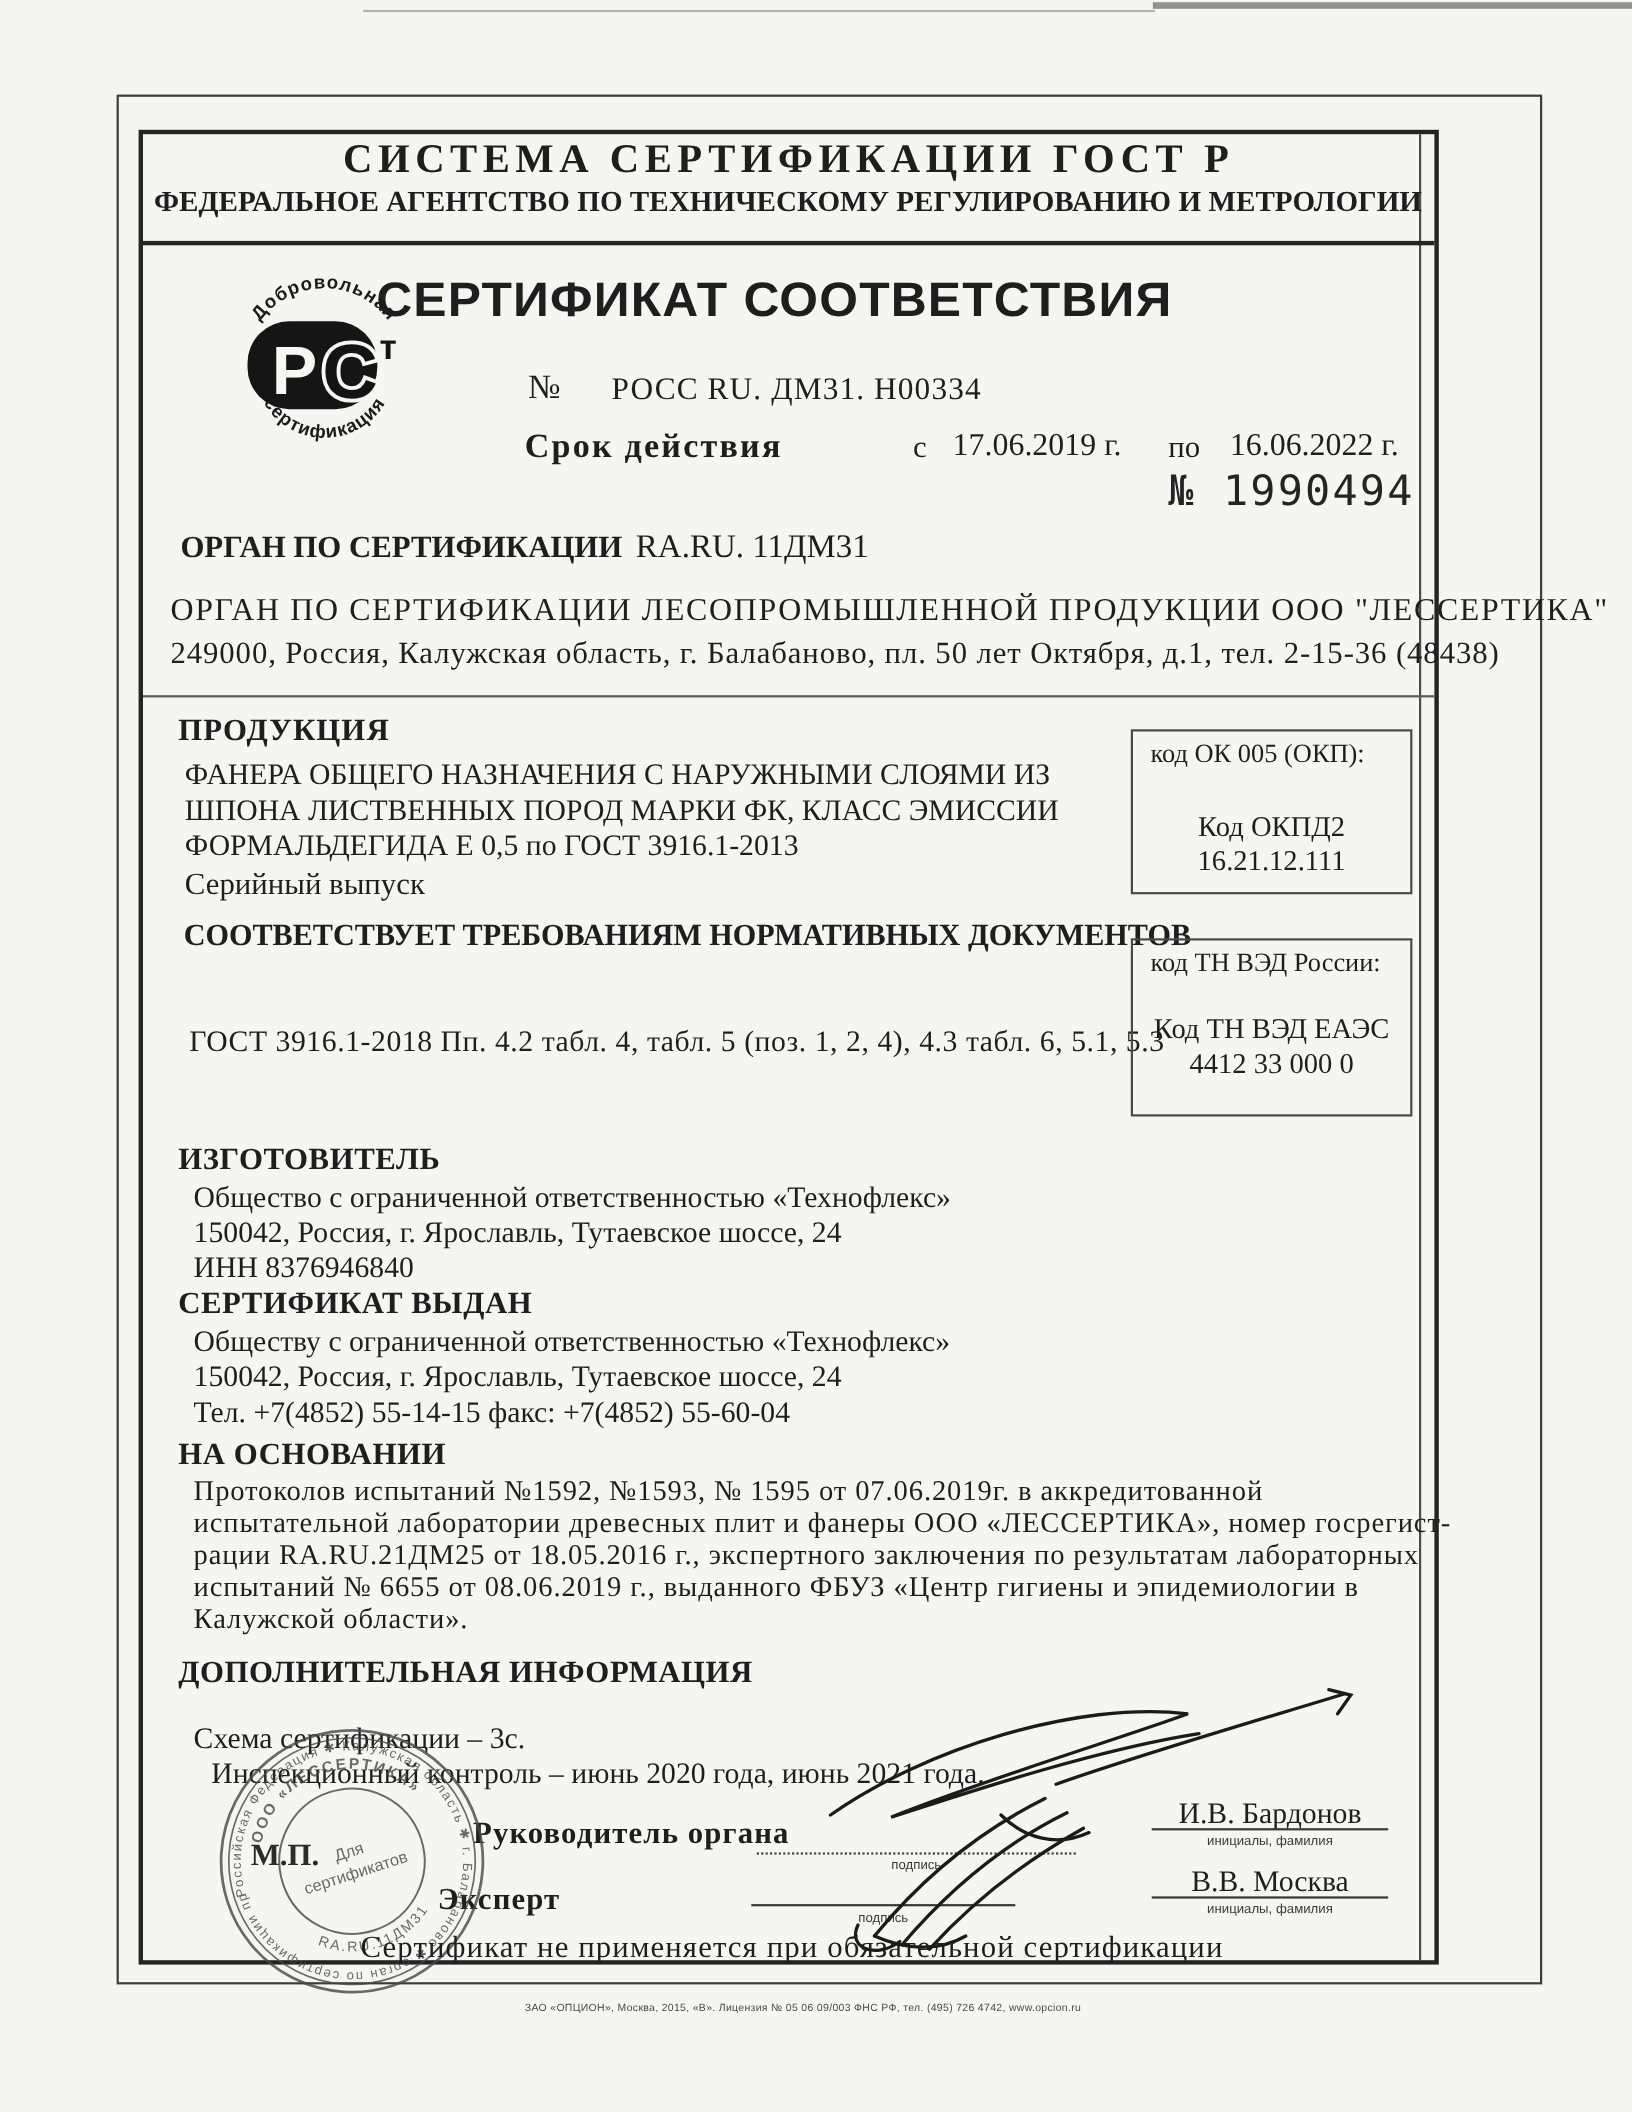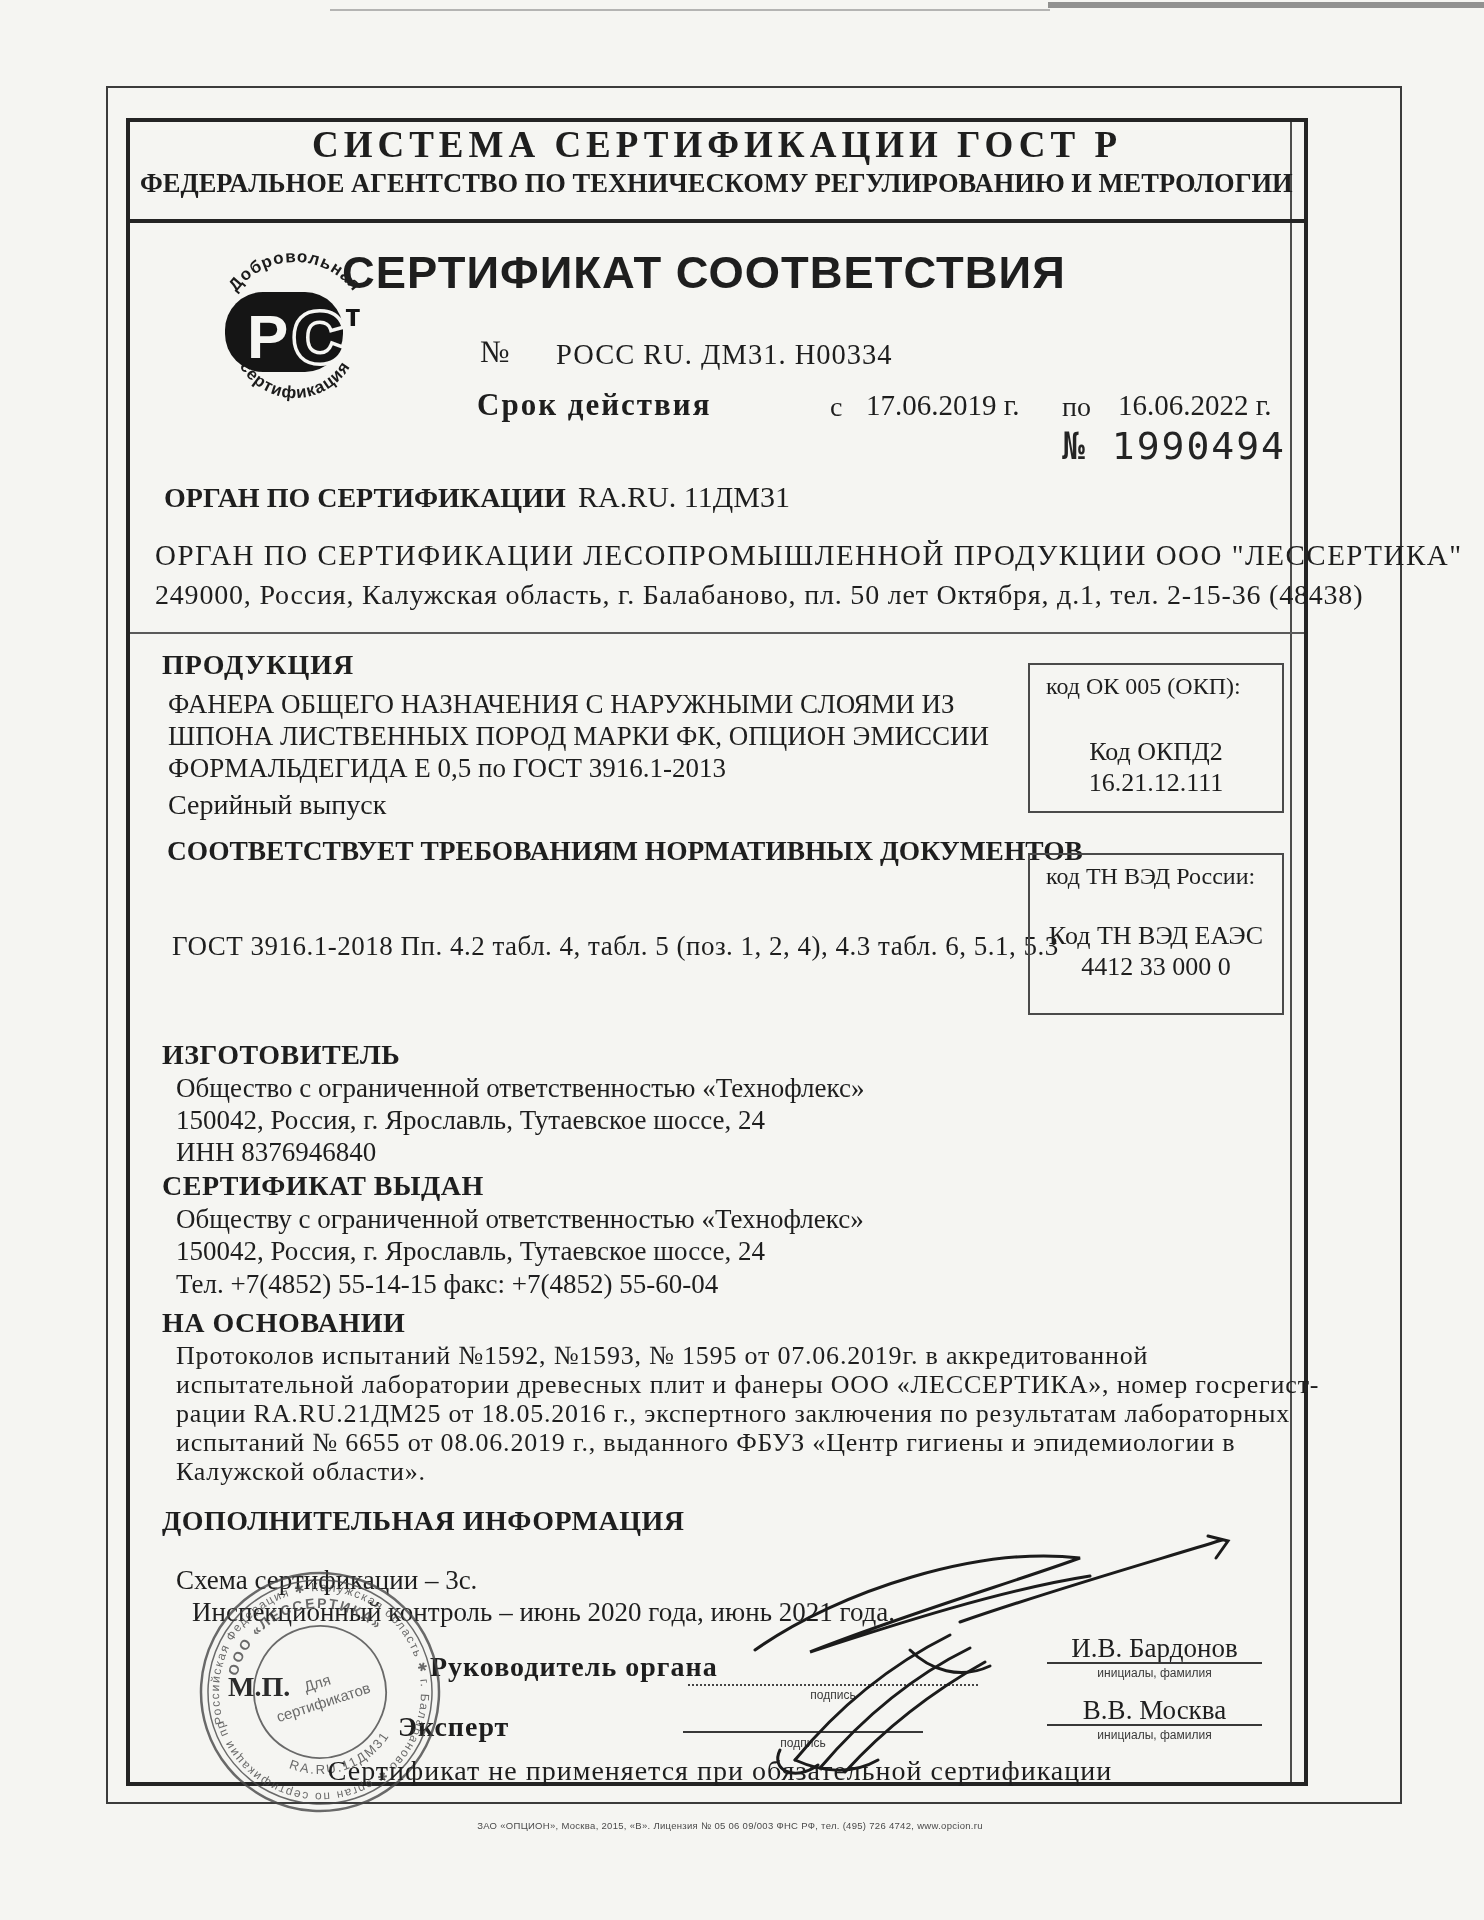--- a/index.html
+++ b/index.html
@@ -73,21 +73,21 @@
   <div class="abs mono" style="left:1062px;top:427px;font-size:38px;letter-spacing:2px;color:#242424;">№ 1990494</div>
 
   <div class="abs serifb" style="left:164px;top:483px;font-size:28px;">ОРГАН ПО СЕРТИФИКАЦИИ</div>
   <div class="abs serif" style="left:578px;top:481px;font-size:30px;">RA.RU. 11ДМ31</div>
   <div class="abs serif" style="left:155px;top:540px;font-size:29px;letter-spacing:1.5px;">ОРГАН ПО СЕРТИФИКАЦИИ ЛЕСОПРОМЫШЛЕННОЙ ПРОДУКЦИИ  ООО "ЛЕССЕРТИКА"</div>
   <div class="abs serif" style="left:155px;top:580px;font-size:28px;letter-spacing:0.8px;">249000, Россия, Калужская область, г. Балабаново, пл. 50 лет Октября, д.1, тел. 2-15-36 (48438)</div>
   <div class="divider2"></div>
 
   <div class="abs serifb" style="left:162px;top:650px;font-size:28px;letter-spacing:1px;">ПРОДУКЦИЯ</div>
   <div class="abs serif" style="left:168px;top:690px;font-size:27px;">ФАНЕРА ОБЩЕГО НАЗНАЧЕНИЯ С НАРУЖНЫМИ СЛОЯМИ ИЗ</div>
-  <div class="abs serif" style="left:168px;top:722px;font-size:27px;">ШПОНА ЛИСТВЕННЫХ ПОРОД МАРКИ ФК, ОПЦИОН ЭМИССИИ</div>
+  <div class="abs serif" style="left:168px;top:722px;font-size:27px;">ШПОНА ЛИСТВЕННЫХ ПОРОД МАРКИ ФК, КЛАСС ЭМИССИИ</div>
   <div class="abs serif" style="left:168px;top:754px;font-size:27px;">ФОРМАЛЬДЕГИДА  Е 0,5 по ГОСТ 3916.1-2013</div>
   <div class="abs serif" style="left:168px;top:790px;font-size:28px;">Серийный выпуск</div>
 
   <div class="codebox" style="top:663px;height:150px;"></div>
   <div class="abs serif" style="left:1046px;top:674px;font-size:24px;">код ОК 005 (ОКП):</div>
   <div class="abs serif center" style="left:1028px;top:738px;width:256px;font-size:26px;">Код ОКПД2</div>
   <div class="abs serif center" style="left:1028px;top:769px;width:256px;font-size:26px;">16.21.12.111</div>
 
   <div class="abs serifb" style="left:167px;top:836px;font-size:28px;transform:scaleX(0.98);transform-origin:left;">СООТВЕТСТВУЕТ ТРЕБОВАНИЯМ НОРМАТИВНЫХ ДОКУМЕНТОВ</div>
   <div class="abs serif" style="left:172px;top:932px;font-size:27px;letter-spacing:0.5px;">ГОСТ 3916.1-2018 Пп. 4.2 табл. 4, табл. 5 (поз. 1, 2, 4), 4.3 табл. 6, 5.1, 5.3</div>

